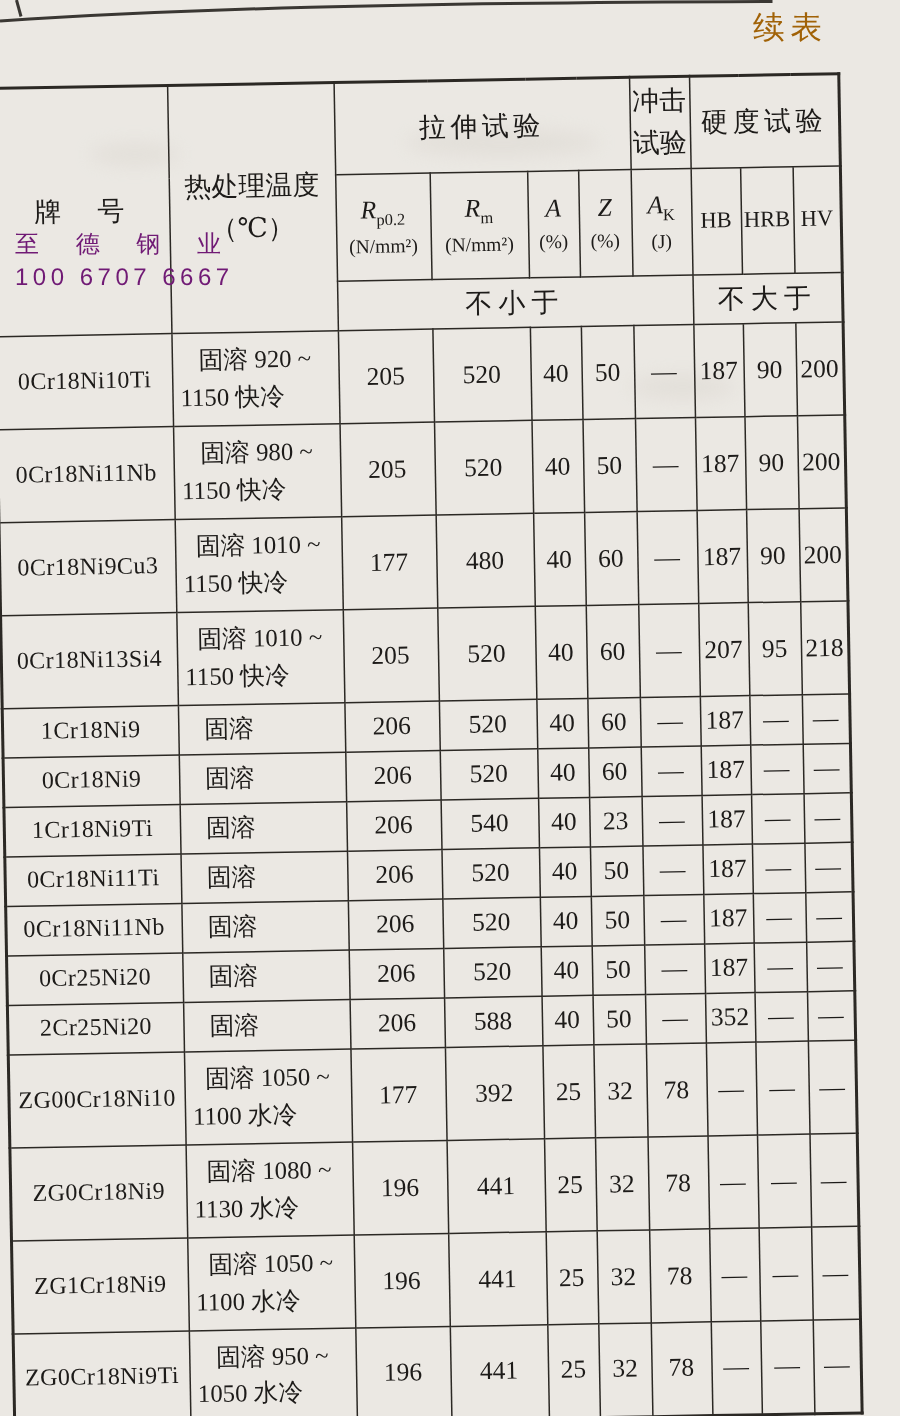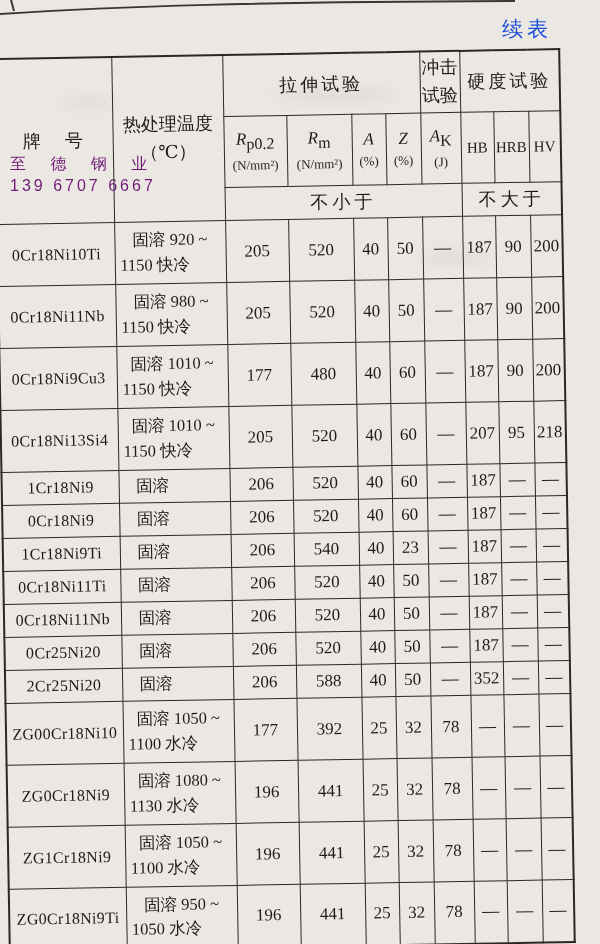--- a/index.html
+++ b/index.html
@@ -3,33 +3,33 @@
 <meta charset="utf-8">
 <style>
   html,body{margin:0;padding:0}
   body{
     width:600px;height:944px;position:relative;overflow:hidden;
     background:#ebe8e3;color:#1d1b19;
     font-family:"Liberation Serif","DejaVu Serif",serif;
   }
   .smudge{position:absolute;background:#d8d4cd;border-radius:50%;filter:blur(6px);opacity:.45}
   .artifact-top{position:absolute;top:0;left:0}
-  .cont-label{position:absolute;top:15px;left:502px;font-size:21px;letter-spacing:4px;color:#1d4ed8}
+  .cont-label{position:absolute;top:4px;left:502px;font-size:21px;letter-spacing:4px;color:#a16207}
   .watermark{position:absolute;left:10px;top:153px;z-index:6;
     font-family:"Liberation Sans","DejaVu Sans",sans-serif;line-height:1.35}
   .watermark .l1{font-size:16px;letter-spacing:10px;white-space:nowrap}
   .watermark .l2{font-size:16px;letter-spacing:3px;white-space:nowrap}
   .table-wrap{position:absolute;left:1px;top:53px;width:567px;transform:rotate(-1deg);transform-origin:50% 50%}
   table{border-collapse:collapse;table-layout:fixed;width:566px;border:2px solid #2b2824}
   th,td{border:1.5px solid #2b2824;padding:0;font-weight:normal;vertical-align:middle;overflow:hidden}
   thead th{font-size:18px;text-align:center}
   .group-h{letter-spacing:3px}
   .two-line div{line-height:1.55}
   .sym{font-style:italic;font-size:17px}
-  sub{font-size:16px;font-style:normal;letter-spacing:0}
+  sub{font-size:11px;font-style:normal;letter-spacing:0}
   .unit{font-size:13px;margin-top:4px;letter-spacing:0;white-space:nowrap}
   .symline{line-height:1.1}
   .hcol{font-size:15px;letter-spacing:0}
   .rule-row th{font-size:18px;letter-spacing:4px;height:32px}
   .gh-row th{height:60px}
   .sy-row th{height:70px}
   tbody td{text-align:center;font-size:17px}
   tr.r-tall{height:62px}
   tr.r-short{height:33px}
   td.cell-grade{font-size:16px;letter-spacing:.3px}
@@ -45,21 +45,21 @@
   <path d="M11,0 L14,11" stroke="#3a3733" stroke-width="2" fill="none"></path>
 </svg>
 <div class="smudge" style="left:270px;top:86px;width:130px;height:18px"></div>
 <div class="smudge" style="left:60px;top:96px;width:60px;height:14px"></div>
 <div class="smudge" style="left:420px;top:250px;width:70px;height:16px"></div>
 
 <div class="cont-label">续表</div>
 
 <div class="watermark" style="color: #701a75;">
   <div class="l1">至 德 钢 业</div>
-  <div class="l2">139 6707 6667</div>
+  <div class="l2">100 6707 6667</div>
 </div>
 
 <div class="table-wrap">
 <table>
   <colgroup>
     <col style="width:117px">
         <col style="width:111px">
     <col style="width:63px">
         <col style="width:65px">
         <col style="width:34px">

